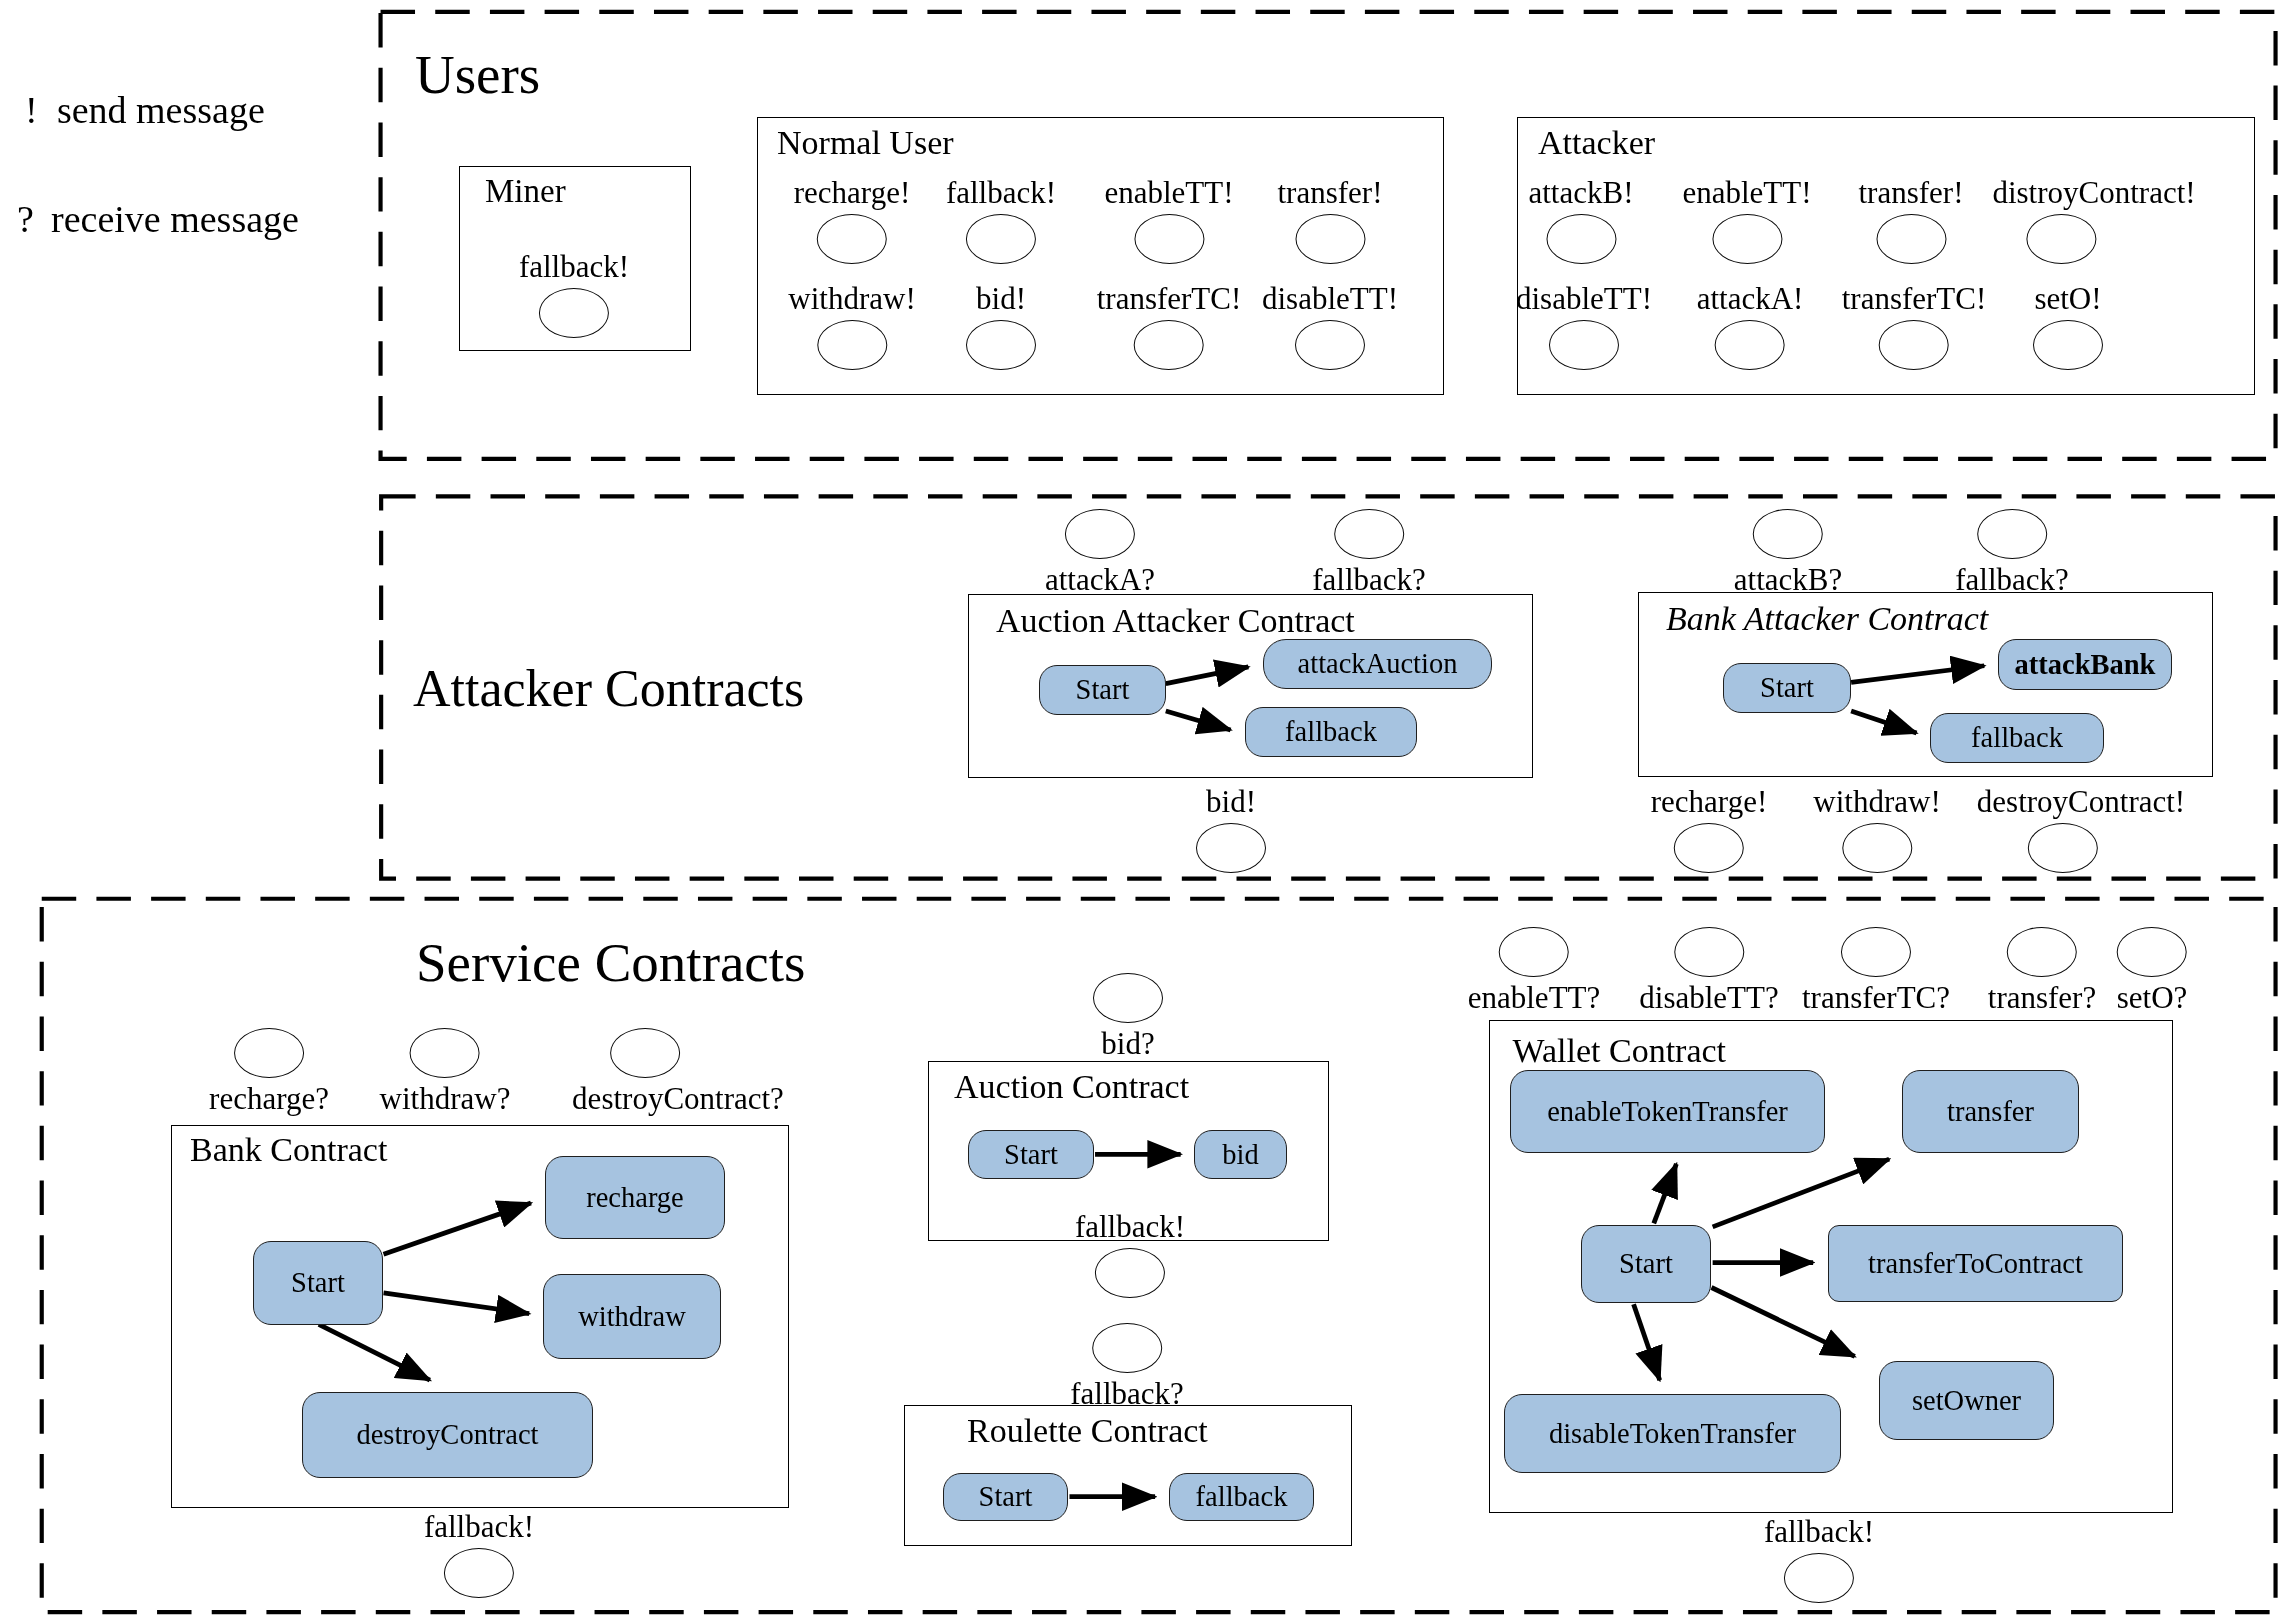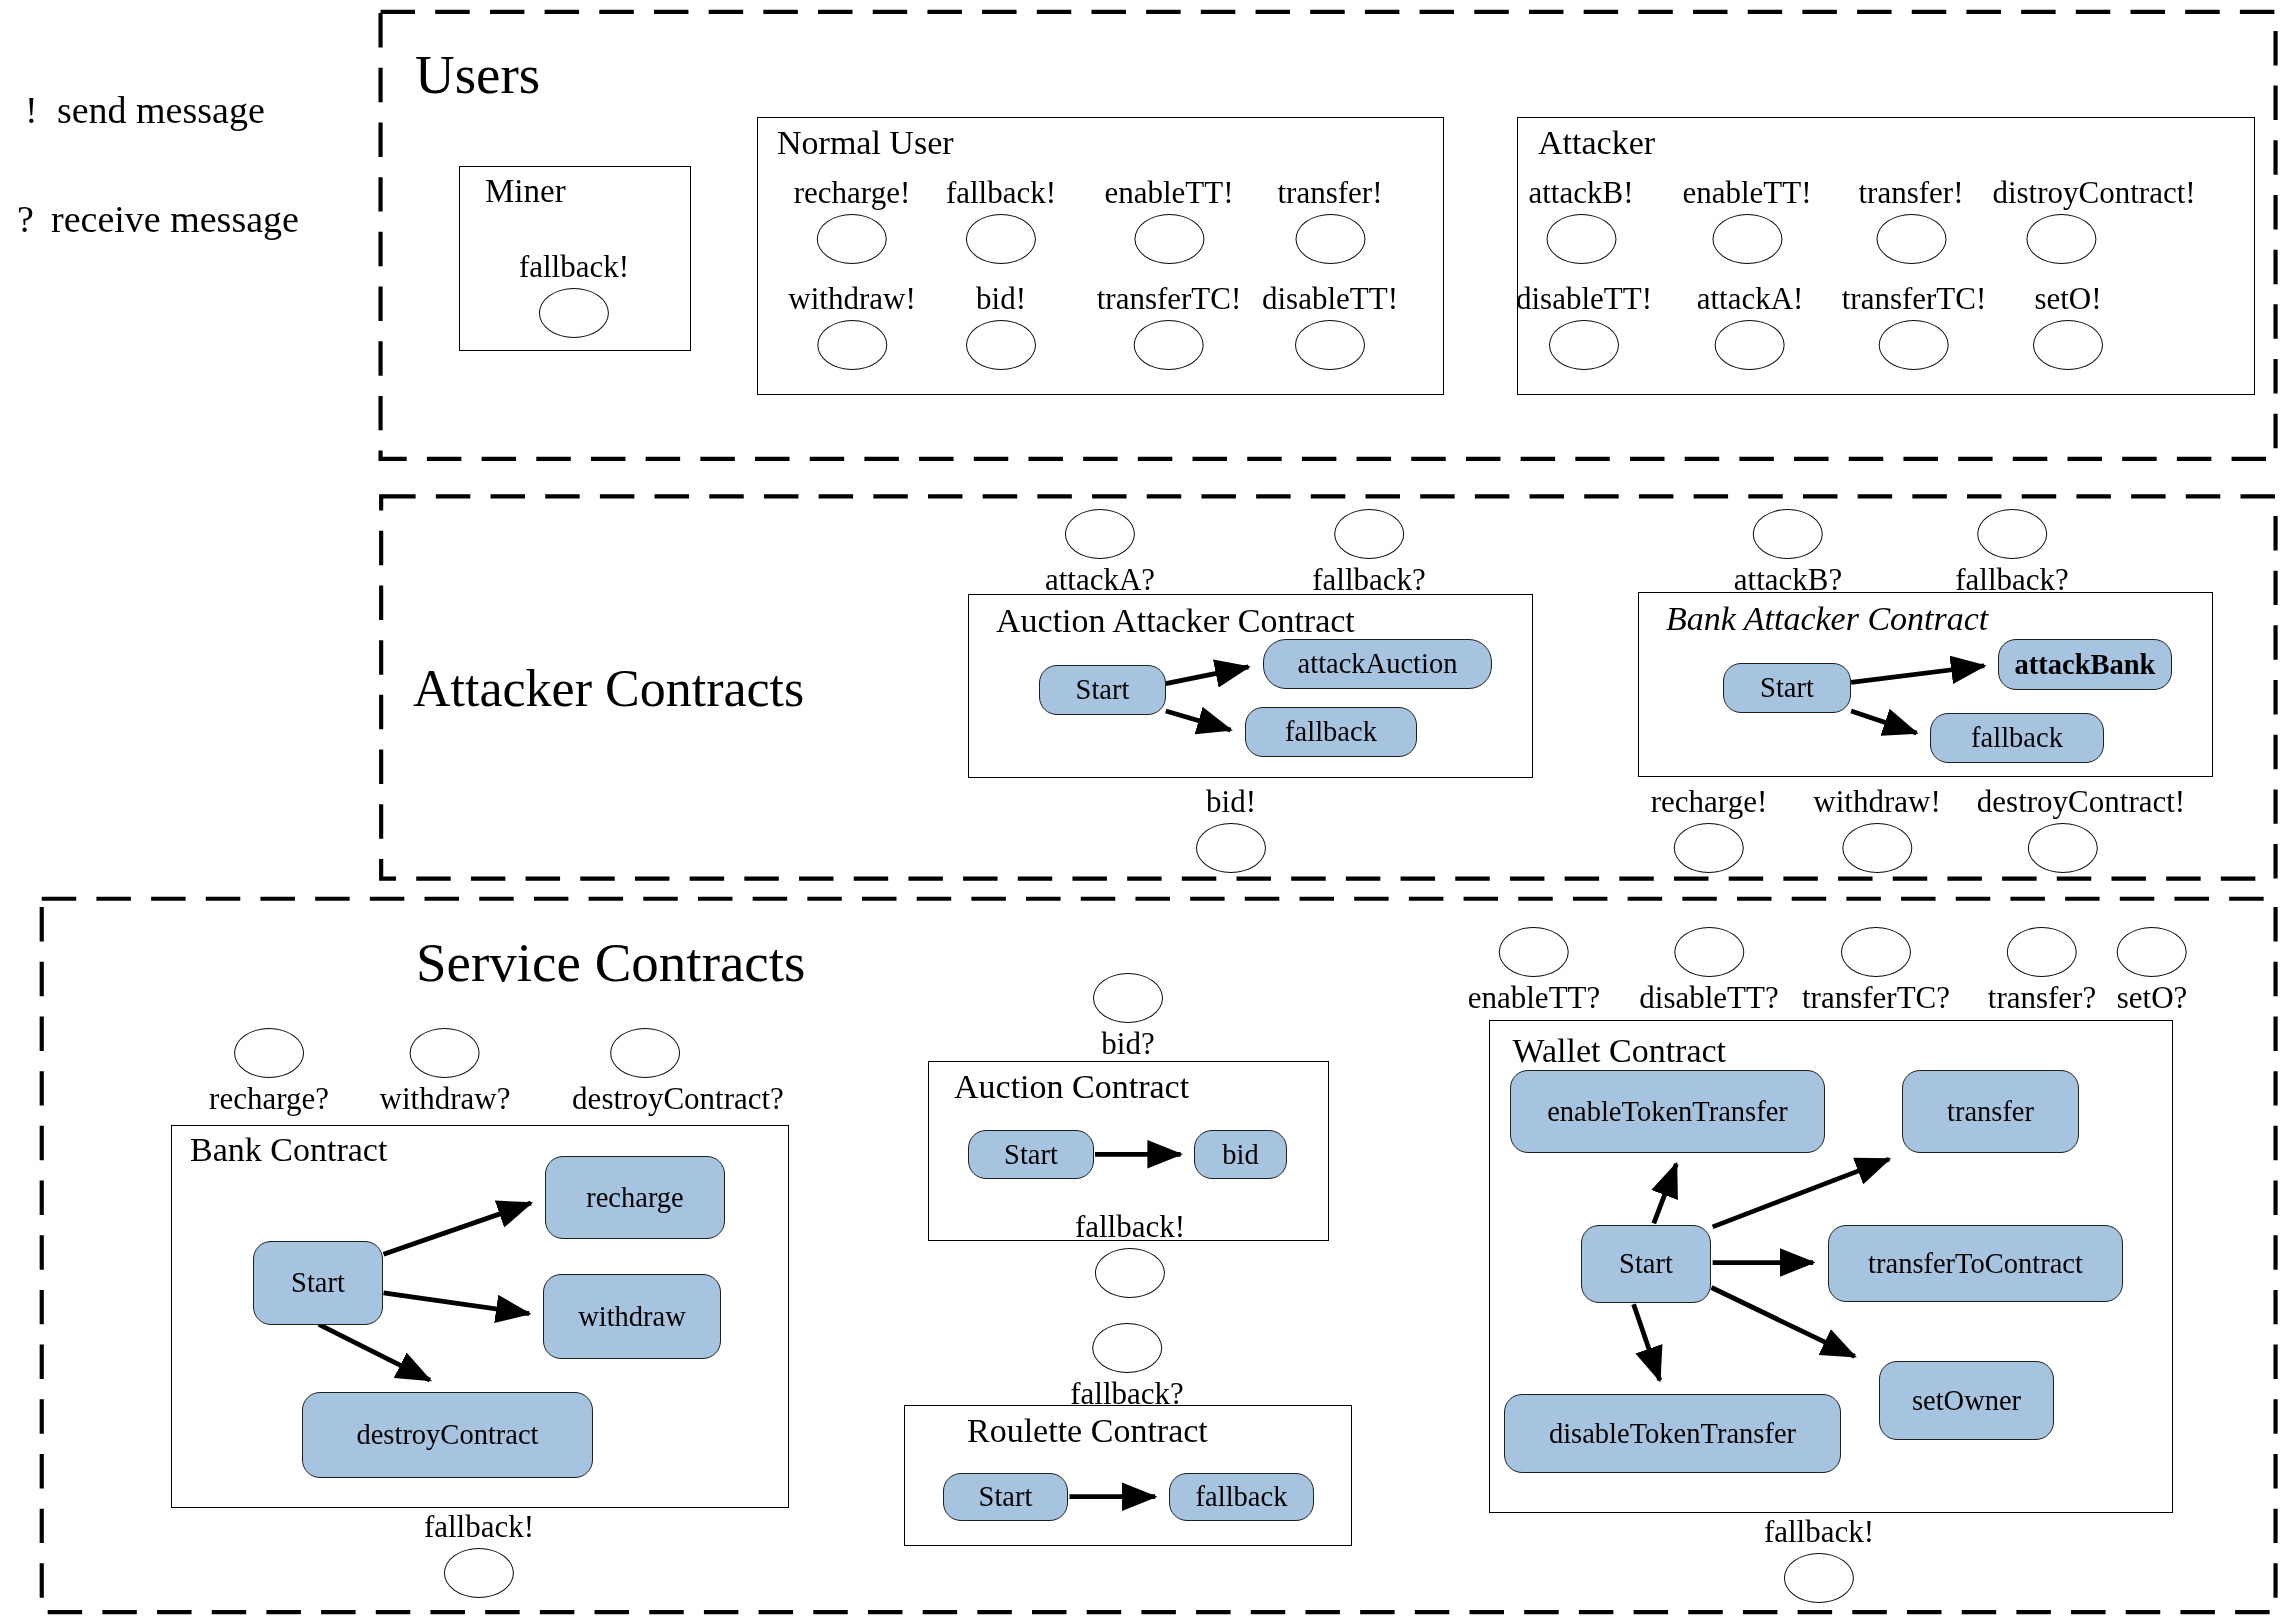--- a/index.html
+++ b/index.html
@@ -265,21 +265,21 @@
   <div class="vport" style="left:2152px;top:927px;">
     <div class="ellipse"></div>
     <div class="plbl">setO?</div>
   </div>
   <div class="obox" style="left:1489px;top:1020px;width:684px;height:493px;">
     <div class="btitle" style="left:22.6px;top:12px;">Wallet Contract</div>
   </div>
   <div class="state" style="left:1510px;top:1070px;width:315px;height:83px;">enableTokenTransfer</div>
   <div class="state" style="left:1902px;top:1070px;width:177px;height:83px;">transfer</div>
   <div class="state" style="left:1581px;top:1225px;width:130px;height:78px;">Start</div>
-  <div class="state" style="left:1828px;top:1225px;width:295px;height:77px;">transferToContract</div>
+  <div class="state" style="left:1828px;top:1225px;width:295px;height:77px;border-radius:11px;">transferToContract</div>
   <div class="state" style="left:1879px;top:1361px;width:175px;height:79px;">setOwner</div>
   <div class="state" style="left:1504px;top:1394px;width:337px;height:79px;">disableTokenTransfer</div>
   <div class="vport" style="left:1819px;top:1515px;">
     <div class="plbl">fallback!</div>
     <div class="ellipse"></div>
   </div>
 
 </div>
 
 

